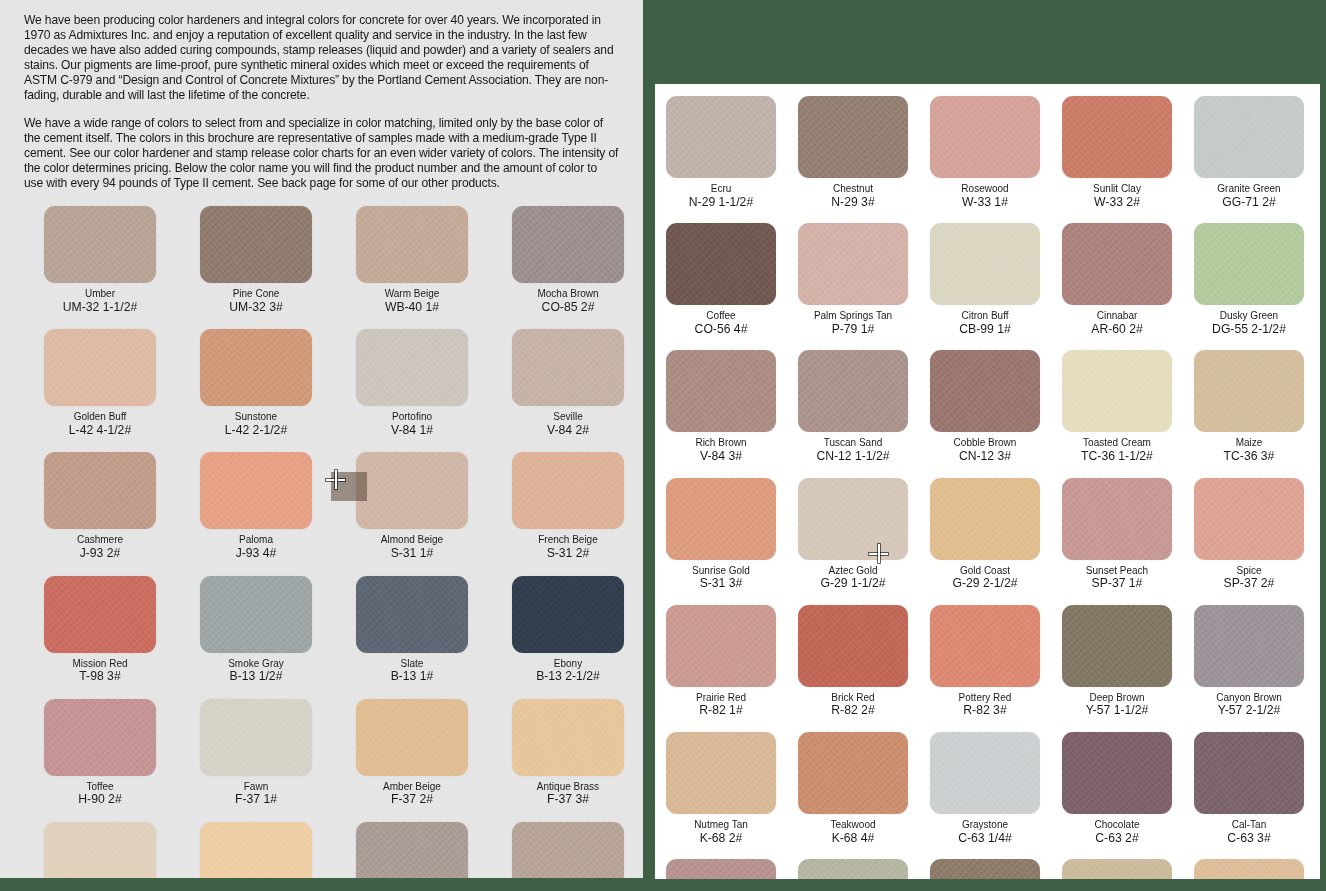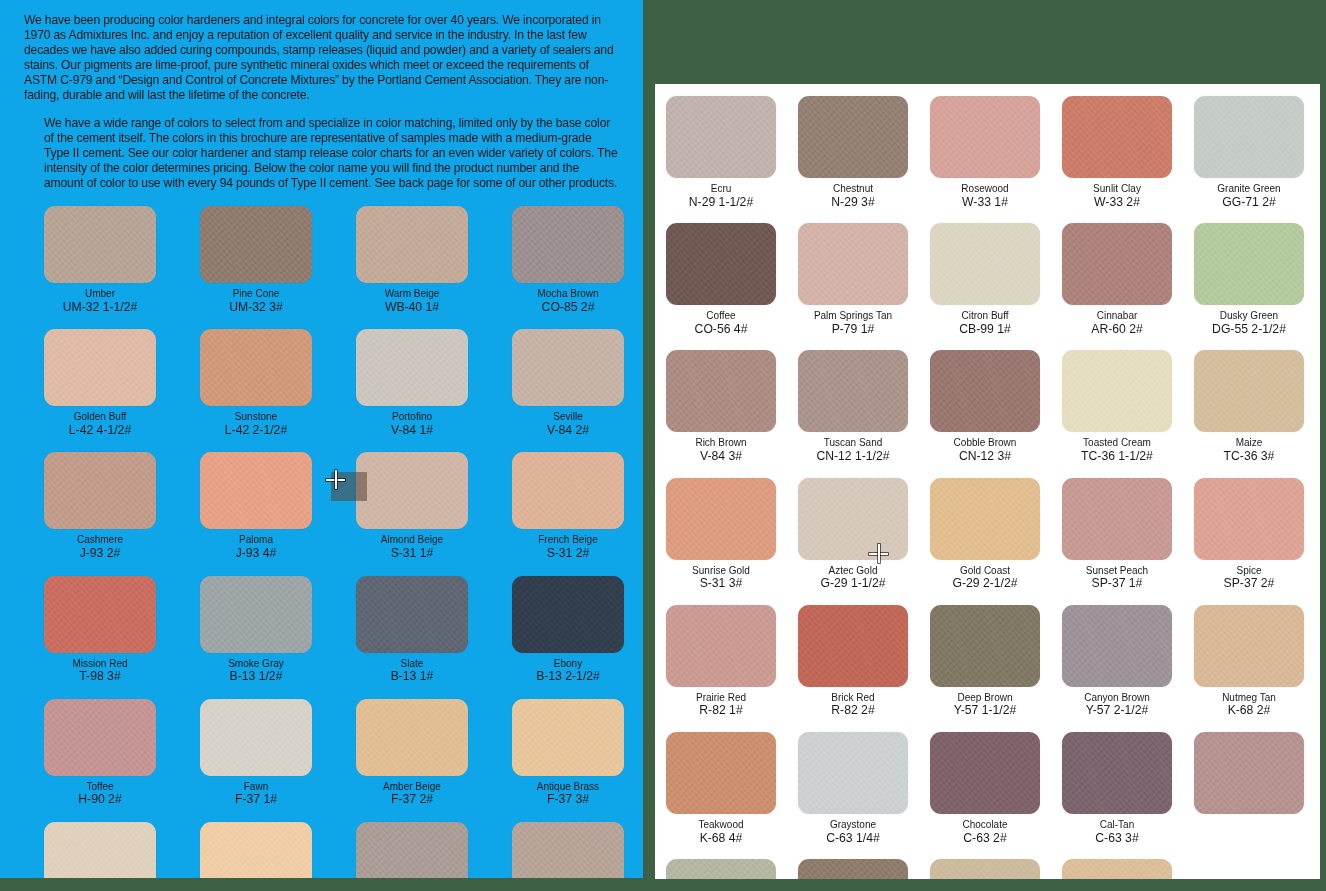--- a/index.html
+++ b/index.html
@@ -20,34 +20,34 @@
     display: flex;
   }
 
   
   .page-left {
     position: absolute;
     left: 0;
     top: 0;
     width: 643px;
     height: 878px;
-    background: #0ea5e9;
+    background: #e5e5e5;
     overflow: hidden;
   }
   .intro {
     padding: 13px 24px 0 24px;
     color: #181818;
     font-size: 12.1px;
     line-height: 14.9px;
     letter-spacing: -0.15px;
   }
   .intro p {
     margin: 0 0 14px 0;
   }
-  .intro p:last-child { margin-bottom: 0; margin-left: 20px; }
+  .intro p:last-child { margin-bottom: 0; }
 
   .grid-left {
     position: absolute;
     left: 0;
     top: 206px;
     width: 643px;
     display: grid;
     grid-template-columns: repeat(5, 1fr);
     row-gap: 0px;
     column-gap: 0px;
@@ -398,20 +398,25 @@
         </div>
         <div class="cell">
           <div class="chip" style="background: rgb(202, 154, 145);"></div>
           <div class="cell-name">Prairie Red</div>
           <div class="cell-code">R-82 1#</div>
         </div>
         <div class="cell">
           <div class="chip" style="background: rgb(192, 102, 87);"></div>
           <div class="cell-name">Brick Red</div>
           <div class="cell-code">R-82 2#</div>
+        </div>
+        <div class="cell">
+          <div class="chip" style="background: rgb(221, 136, 115);"></div>
+          <div class="cell-name">Pottery Red</div>
+          <div class="cell-code">R-82 3#</div>
         </div>
         <div class="cell">
           <div class="chip" style="background: rgb(127, 118, 99);"></div>
           <div class="cell-name">Deep Brown</div>
           <div class="cell-code">Y-57 1-1/2#</div>
         </div>
         <div class="cell">
           <div class="chip" style="background: rgb(155, 146, 152);"></div>
           <div class="cell-name">Canyon Brown</div>
           <div class="cell-code">Y-57 2-1/2#</div>

